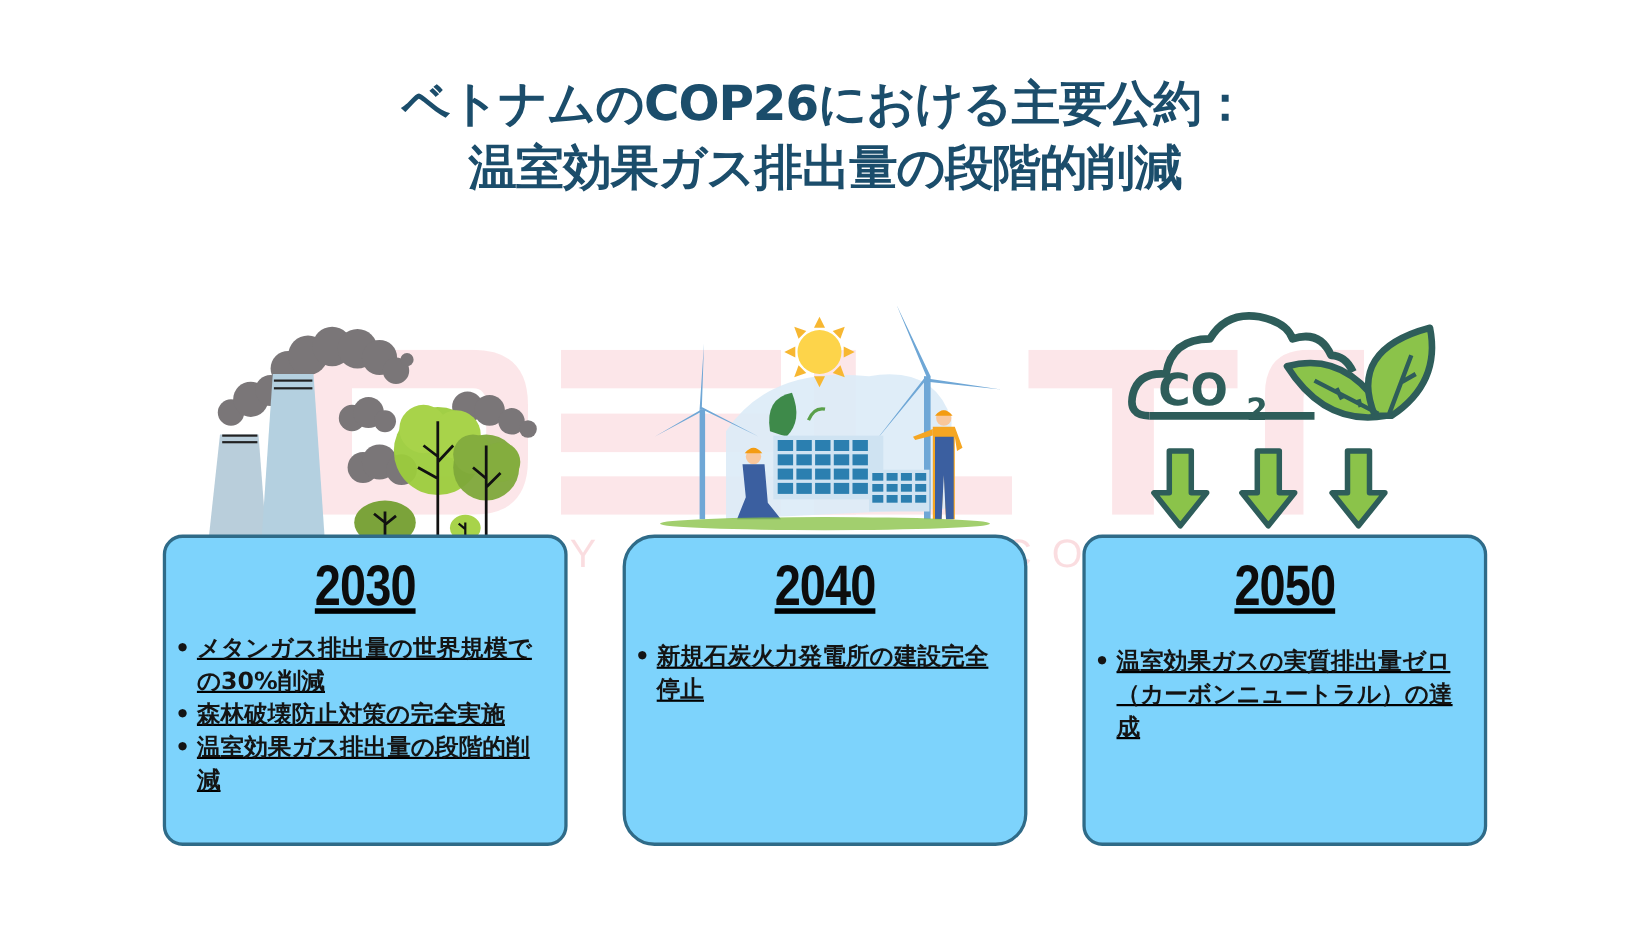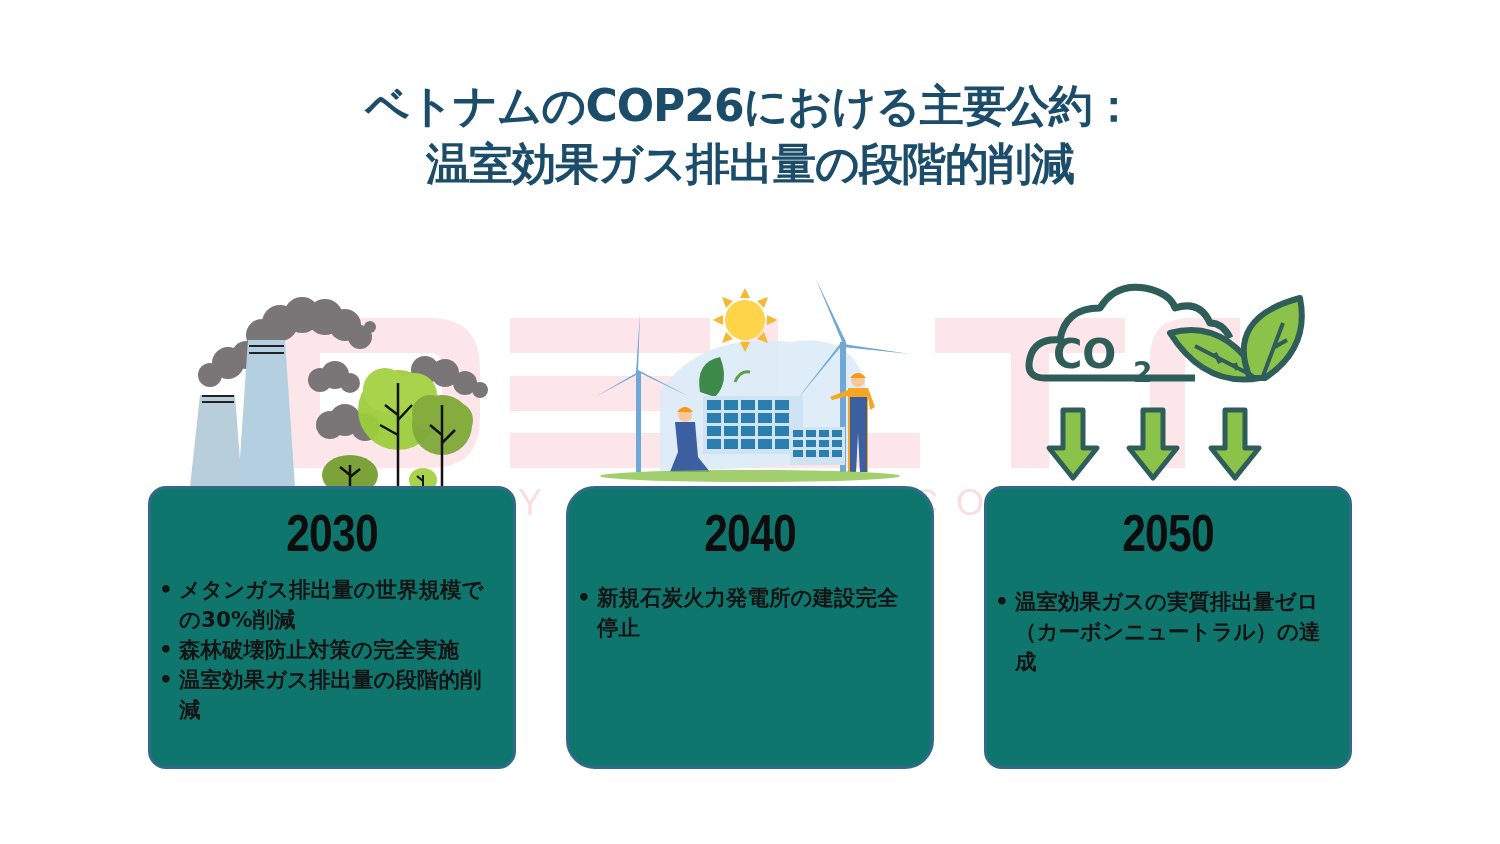--- a/index.html
+++ b/index.html
@@ -1,27 +1,27 @@
 <!DOCTYPE html>
 <html><head>
 <meta charset="utf-8">
 <style>
   html, body { margin:0; padding:0; }
   body { width:1500px; height:844px; background:#ffffff; position:relative; overflow:hidden;
          font-family:"DejaVu Sans", "Liberation Sans", sans-serif; }
-  .title { position:absolute; left:0; width:1500px; top:77px; text-align:center; color:#1b4d6b;
+  .title { position:absolute; left:0; width:1500px; top:66px; text-align:center; color:#1b4d6b;
            font-weight:bold; font-size:44px; line-height:58px; letter-spacing:-1px; }
   .title div { white-space:nowrap; }
   .wm { position:absolute; pointer-events:none; }
   .wm-letters { left:280px; top:318px; width:960px; height:150px; opacity:0.13; }
   .wm-sub { left:280px; top:482px; width:960px; text-align:center; font-family:"Liberation Sans", sans-serif;
             color:#e94a5a; opacity:0.18; font-size:36px; letter-spacing:18px; white-space:nowrap; }
   .illus { position:absolute; }
   .card { position:absolute; top:486px; width:368px; height:283px; border:3px solid #2f6b88;
-          border-radius:18px; background:#0f766e; box-sizing:border-box; }
+          border-radius:18px; background:#7dd3fc; box-sizing:border-box;text-decoration:underline; }
   .year { text-align:center; font-family:"Liberation Sans", sans-serif; font-weight:bold;
           font-size:52px; color:#0d0d0d; letter-spacing:-1px; transform:scaleX(0.82); margin-top:14px; }
   ul.bullets { list-style:none; margin:0; padding:0 14px 0 26px; }
   ul.bullets li { position:relative; font-weight:bold; font-size:21.5px; line-height:30px; color:#141414; padding-left:2px; }
   ul.bullets li::before { content:"•"; position:absolute; left:-18px; top:0; }
 </style>
 </head>
 <body>
 
 <div class="title">

